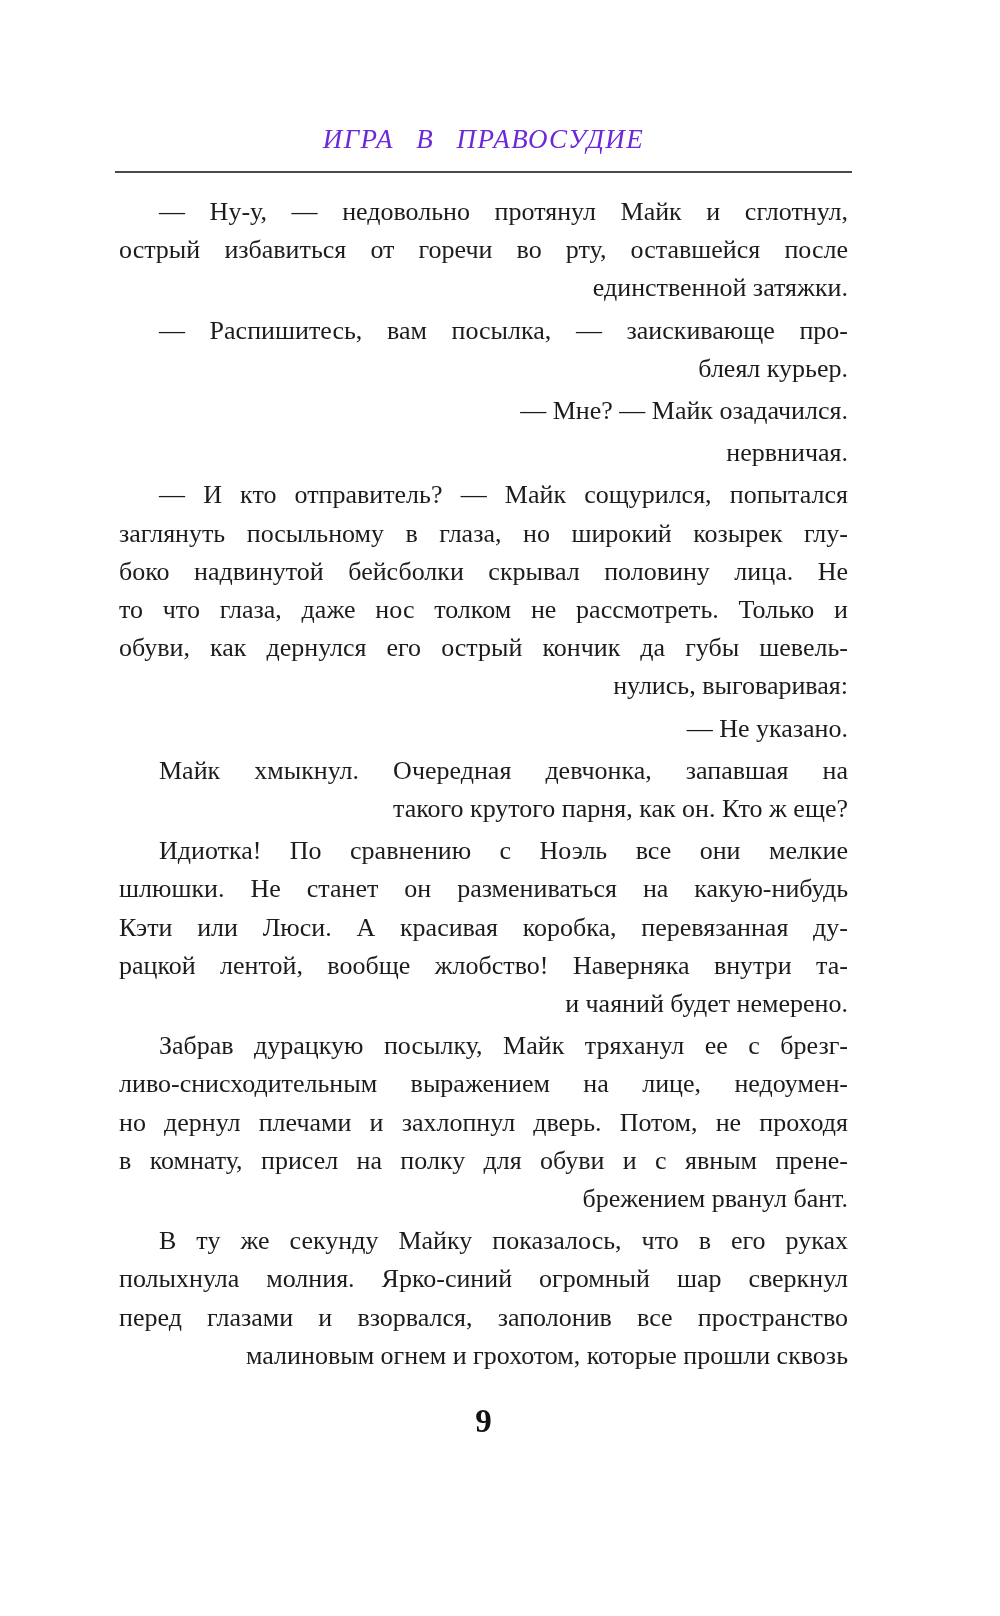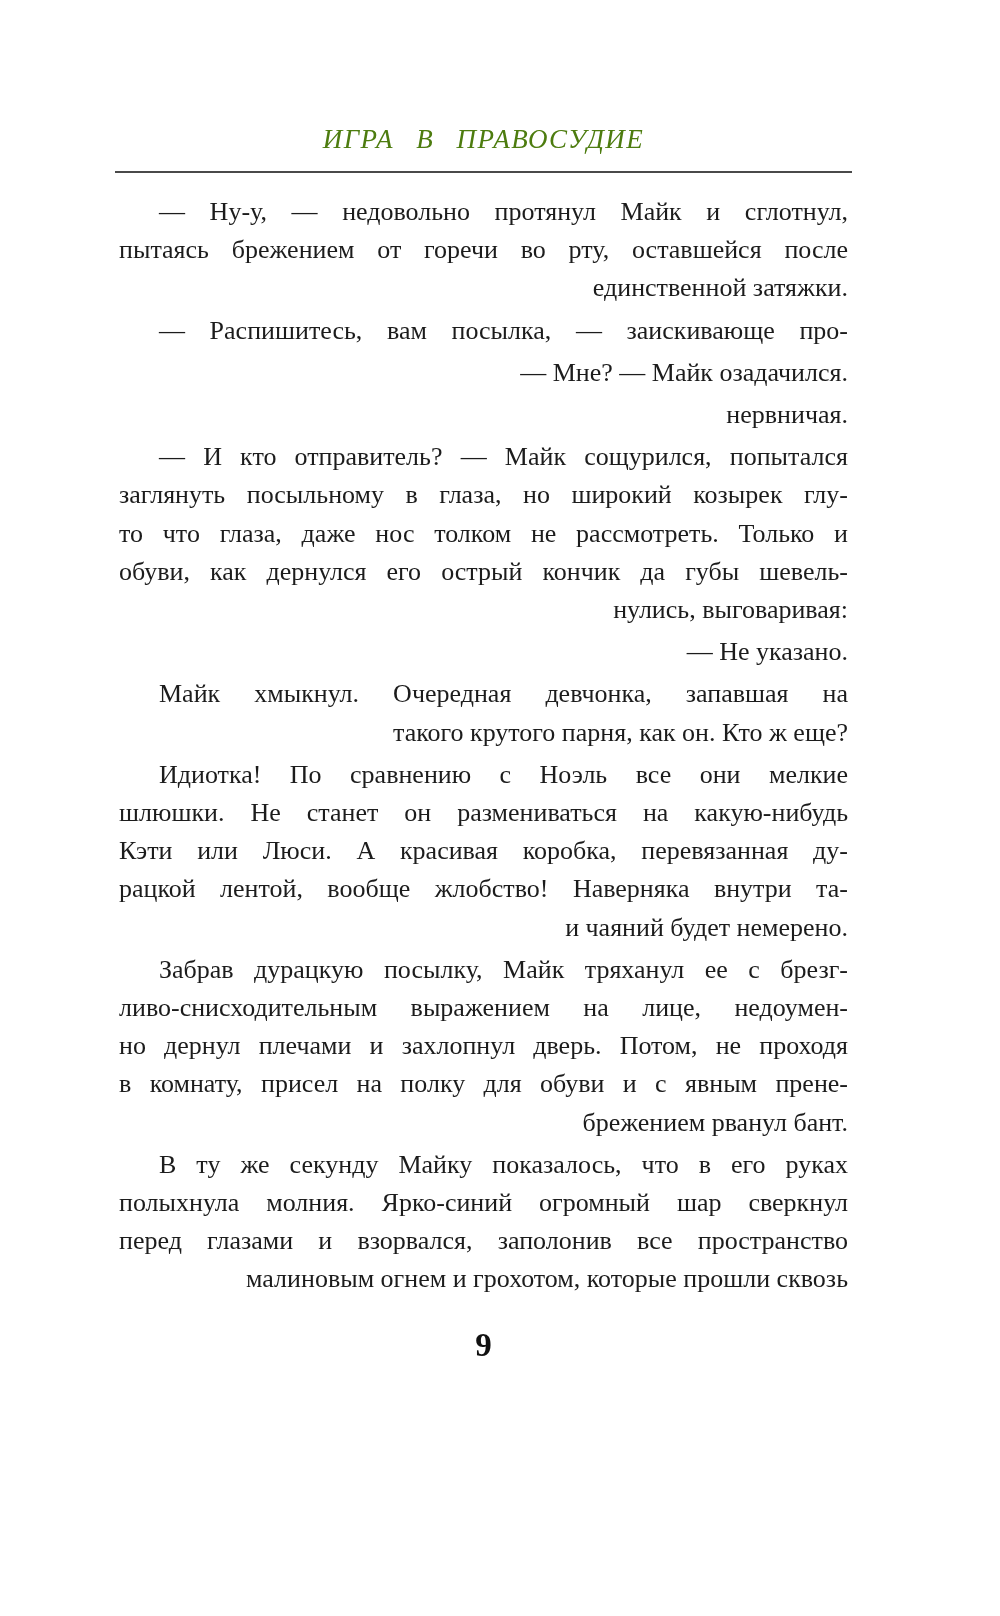--- a/index.html
+++ b/index.html
@@ -22,21 +22,21 @@
   }
   .running-title {
     margin-top: 124px;
     text-align: center;
     font-style: italic;
     font-size: 27px;
     line-height: 31px;
     letter-spacing: 1.5px;
     word-spacing: 14px;
     white-space: nowrap;
-    color: #4d7c0f;
+    color: #6d28d9;
   }
   .header-rule {
     margin-top: 16px;
     border: none;
     border-top: 2.5px solid #4a4a4a;
     height: 0;
   }
   .text-block {
     margin-top: 20px;
     font-size: 26px;
@@ -66,35 +66,37 @@
 </head>
 <body>
 
 <div class="page">
   <div class="content">
     <div class="running-title">ИГРА В ПРАВОСУДИЕ</div>
     <div class="header-rule"></div>
     <div class="text-block">
         <div class="para">
           <div class="line first just">— Ну-у, — недовольно протянул Майк и сглотнул,</div>
-          <div class="line just">пытаясь брежением от горечи во рту, оставшейся после</div>
+          <div class="line just">острый избавиться от горечи во рту, оставшейся после</div>
           <div class="line">единственной затяжки.</div>
         </div>
         <div class="para">
           <div class="line first just">— Распишитесь, вам посылка, — заискивающе про-</div>
+          <div class="line">блеял курьер.</div>
         </div>
         <div class="para">
           <div class="line first">— Мне? — Майк озадачился.</div>
         </div>
         <div class="para">
           <div class="line">нервничая.</div>
         </div>
         <div class="para">
           <div class="line first just">— И кто отправитель? — Майк сощурился, попытался</div>
           <div class="line just">заглянуть посыльному в глаза, но широкий козырек глу-</div>
+          <div class="line just">боко надвинутой бейсболки скрывал половину лица. Не</div>
           <div class="line just">то что глаза, даже нос толком не рассмотреть. Только и</div>
           <div class="line just">обуви, как дернулся его острый кончик да губы шевель-</div>
           <div class="line">нулись, выговаривая:</div>
         </div>
         <div class="para">
           <div class="line first">— Не указано.</div>
         </div>
         <div class="para">
           <div class="line first just">Майк хмыкнул. Очередная девчонка, запавшая на</div>
           <div class="line">такого крутого парня, как он. Кто ж еще?</div>

